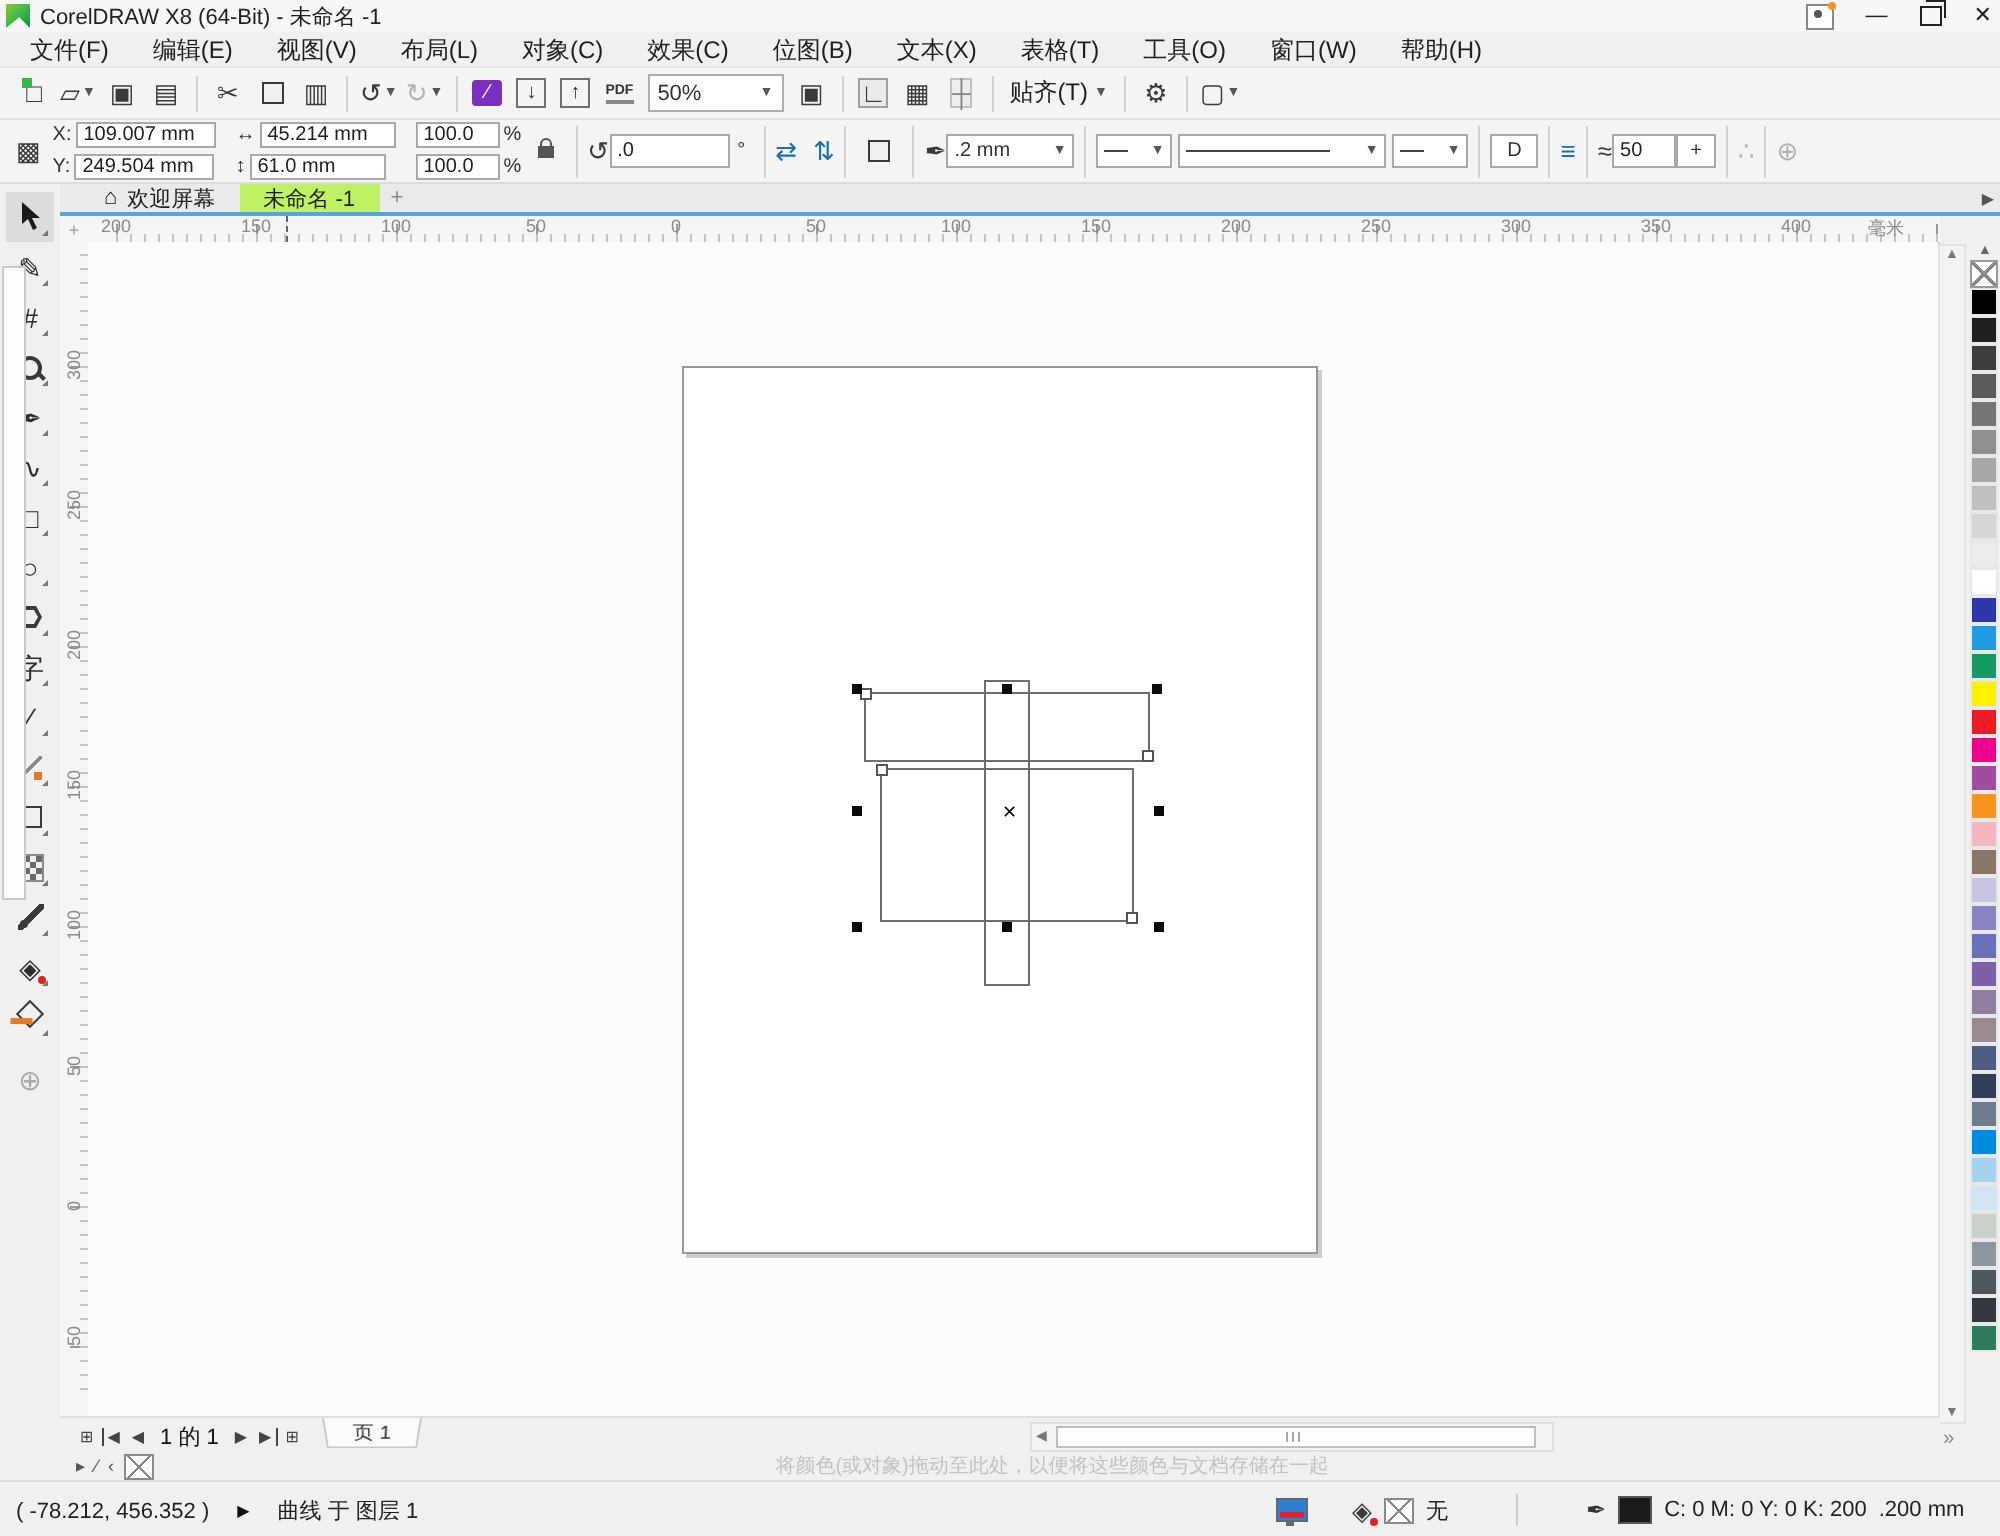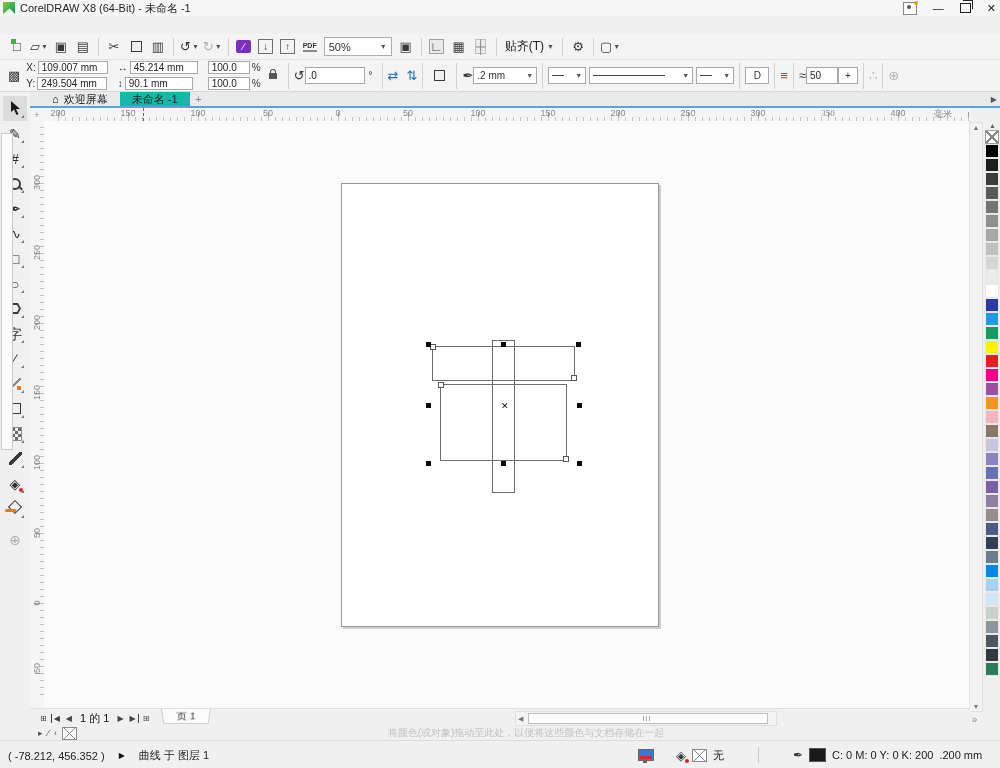--- a/index.html
+++ b/index.html
@@ -60,21 +60,21 @@
   .pdrop{border:1px solid #a9a9a9;background:#fff;height:15px;display:flex;align-items:center;
          justify-content:space-between;padding:0 3px;gap:4px}
   .linec{height:1px;background:#444}
   .ic-lock{width:8px;height:6px;background:#555;position:relative;margin-top:4px}
   .ic-lock:before{content:"";position:absolute;left:1px;top:-4px;width:4px;height:4px;border:1px solid #555;border-bottom:none;border-radius:3px 3px 0 0}
 
   
   .docbar{position:absolute;left:0;top:92px;width:1000px;height:16px;background:#eaeaea;
           border-bottom:2px solid #56a6db;display:flex;align-items:stretch;padding-left:40px;box-sizing:border-box}
   .dtab{padding:0 12px;font-size:11px;color:#1f1f1f;display:flex;align-items:center;gap:5px;white-space:nowrap}
-  .dtab.active{background:#14b8a6}
+  .dtab.active{background:#bef264}
   .home-gl{font-size:11px;color:#111}
   .addtab{width:18px;display:flex;align-items:center;justify-content:center;color:#8a8a8a;font-size:11px}
   .docker-arrow{position:absolute;right:3px;top:95px;font-size:8px;color:#555}
 
   
   .rcorner{position:absolute;left:30px;top:108px;width:14px;height:13px;background:#f5f5f5;
            border-right:1px solid #d8d8d8;border-bottom:1px solid #cfcfcf;color:#999;font-size:9px;
            display:flex;align-items:center;justify-content:center}
   .hruler{position:absolute;left:44px;top:108px;width:926px;height:13px;background:#f5f5f5;border-bottom:1px solid #cfcfcf;
           background-image:repeating-linear-gradient(90deg,#c4c4c4 0 1px,transparent 1px 7px),
@@ -183,20 +183,34 @@
     <span class="app-logo"></span>
     <span class="title-text">CorelDRAW X8 (64-Bit) - 未命名 -1</span>
     <span class="win-controls" id="win-controls">
         <span class="wc ic-account"></span>
         <span class="wc ">—</span>
         <span class="wc ic-restore"></span>
         <span class="wc ">✕</span>
       </span>
   </div>
 
+  <div class="menubar" id="menubar">
+      <span class="menu-item">文件(F)</span>
+      <span class="menu-item">编辑(E)</span>
+      <span class="menu-item">视图(V)</span>
+      <span class="menu-item">布局(L)</span>
+      <span class="menu-item">对象(C)</span>
+      <span class="menu-item">效果(C)</span>
+      <span class="menu-item">位图(B)</span>
+      <span class="menu-item">文本(X)</span>
+      <span class="menu-item">表格(T)</span>
+      <span class="menu-item">工具(O)</span>
+      <span class="menu-item">窗口(W)</span>
+      <span class="menu-item">帮助(H)</span>
+    </div>
 
   <div class="toolbar" id="toolbar">
       <span class="tbtn">
         <span class="i-new gl">□</span>
       </span>
       <span class="tbtn">
         <span class=" gl">▱</span>
         <span class="caret">▼</span>
       </span>
       <span class="tbtn">
@@ -282,21 +296,21 @@
         <span class="pfield" style="width:62px">249.504 mm</span>
         </div>
     </div>
     <div class="pcol" style="margin-left:8px">
       <div class="prow">
           <span class="plabel">↔</span>
         <span class="pfield" style="width:60px">45.214 mm</span>
         </div>
       <div class="prow">
           <span class="plabel">↕</span>
-        <span class="pfield" style="width:60px">90.1 mm</span>
+        <span class="pfield" style="width:60px">61.0 mm</span>
         </div>
     </div>
     <div class="pcol" style="margin-left:8px">
       <div class="prow">
           <span class="pfield" style="width:34px">100.0</span>
         <span class="plabel">%</span>
         </div>
       <div class="prow">
           <span class="pfield" style="width:34px">100.0</span>
         <span class="plabel">%</span>
@@ -365,21 +379,21 @@
       <span class="rlab" style="left: 84px;">150</span>
       <span class="rlab" style="left: 154px;">100</span>
       <span class="rlab" style="left: 224px;">50</span>
       <span class="rlab" style="left: 294px;">0</span>
       <span class="rlab" style="left: 364px;">50</span>
       <span class="rlab" style="left: 434px;">100</span>
       <span class="rlab" style="left: 504px;">150</span>
       <span class="rlab" style="left: 574px;">200</span>
       <span class="rlab" style="left: 644px;">250</span>
       <span class="rlab" style="left: 714px;">300</span>
-      <span class="rlab" style="left: 784px; font-family: Liberation Serif, serif;">350</span>
+      <span class="rlab" style="left: 784px;">350</span>
       <span class="rlab" style="left: 854px;">400</span>
     </div>
   <div class="vruler" id="vruler">
       <span class="rlab" style="top: 57px;">300</span>
       <span class="rlab" style="top: 127px;">250</span>
       <span class="rlab" style="top: 197px;">200</span>
       <span class="rlab" style="top: 267px;">150</span>
       <span class="rlab" style="top: 337px;">100</span>
       <span class="rlab" style="top: 407px;">50</span>
       <span class="rlab" style="top: 477px;">0</span>

